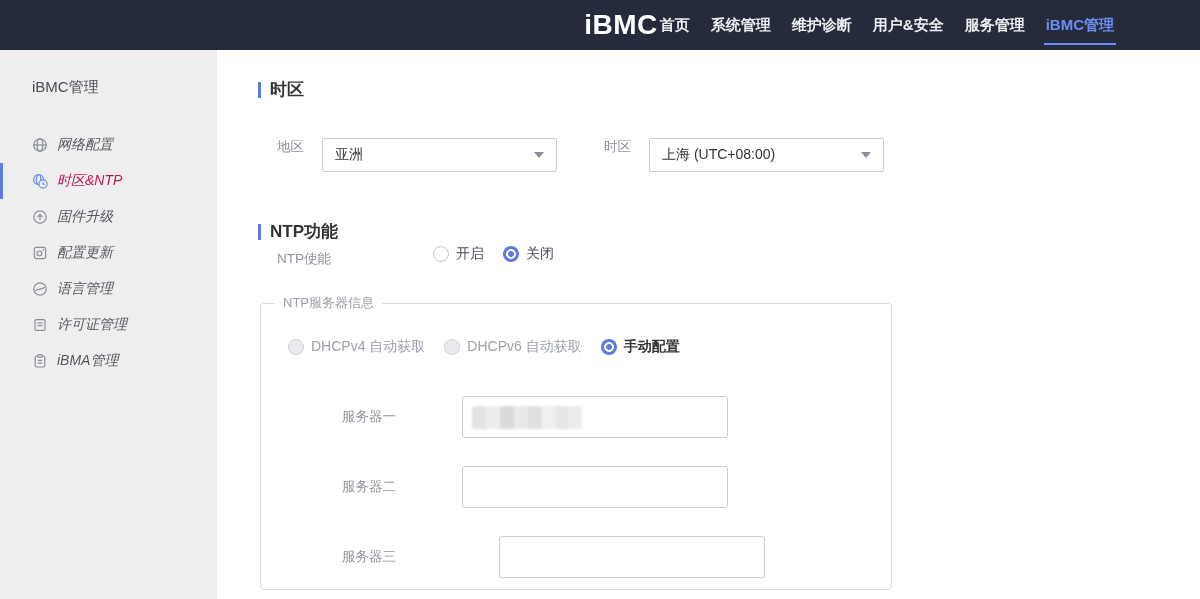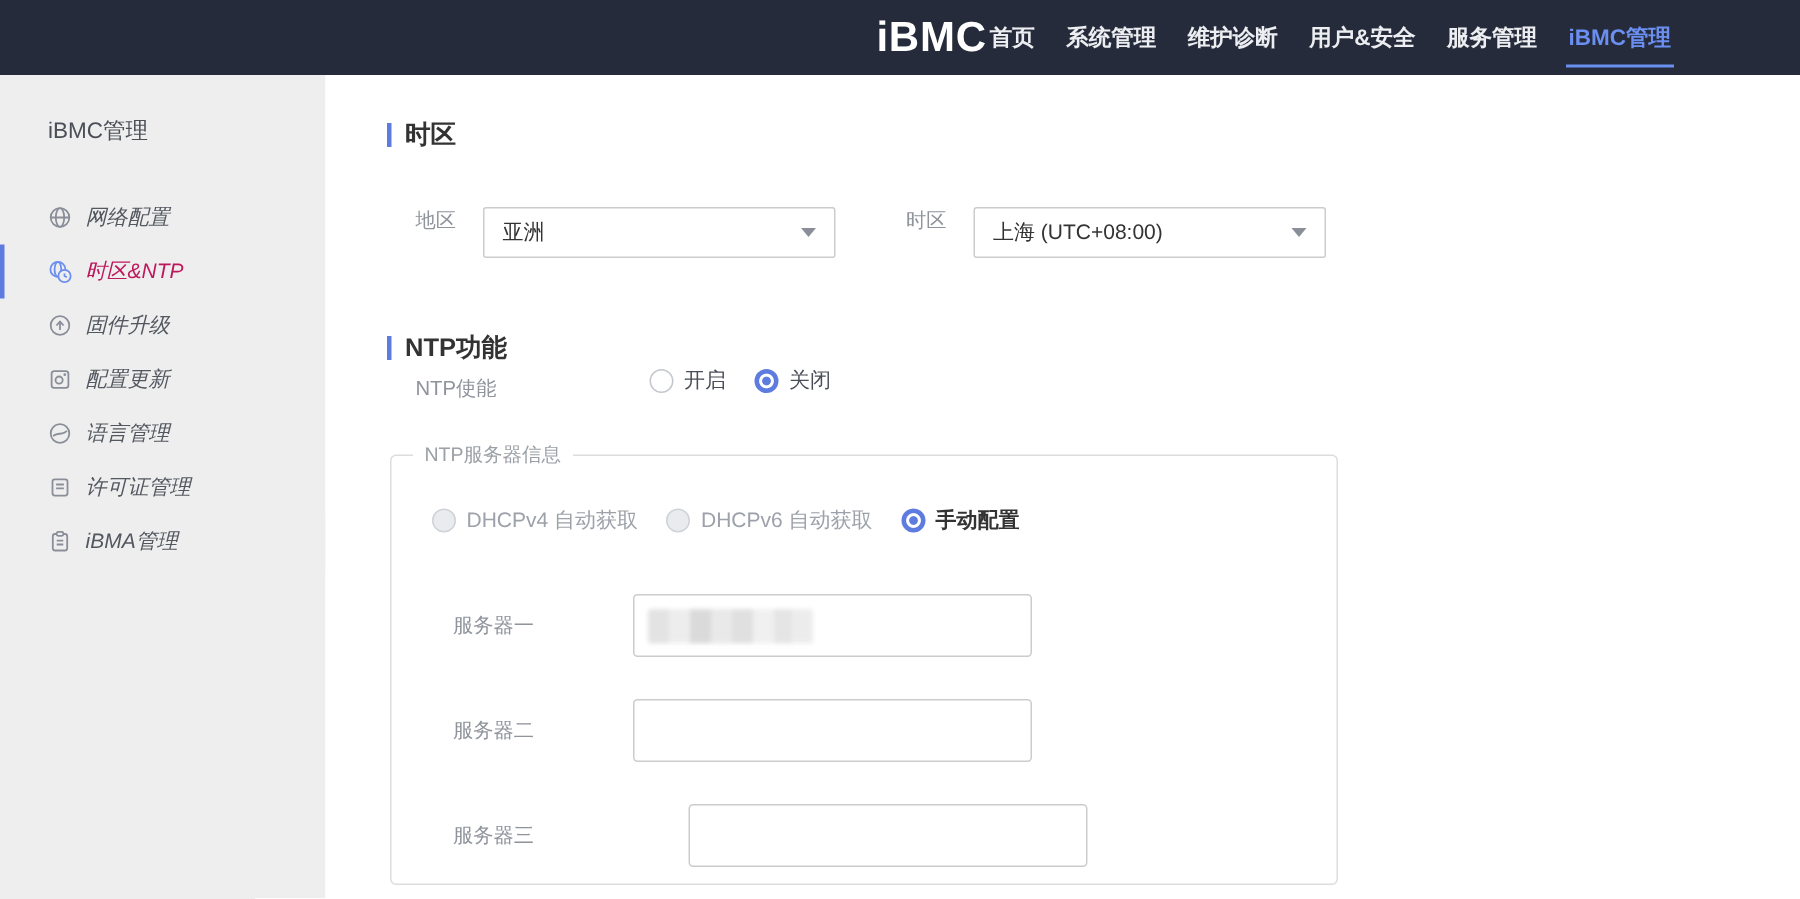--- a/index.html
+++ b/index.html
@@ -79,21 +79,21 @@
   .radio-opt.disabled { color:#9da1a9; cursor:default; }
   .radio-opt.strong { color:#333; font-weight:600; }
   
   .ntp-fieldset {
     position:absolute; left:43px; top:244px; width:632px; height:296px;
     border:1px solid #ddd; border-radius:4px;
   }
   .ntp-fieldset legend { margin-left:14px; padding:0 8px; font-size:13px; color:#9aa0a6; }
   .mode-radios { position:absolute; left:27px; top:26px; display:flex; gap:19px; }
   .srv-row { position:absolute; left:41px; display:flex; align-items:center; }
-  .srv-row .field-label { width:62px; margin-right:58px; }
+  .srv-row .field-label { width:62px; margin-right:58px;margin-left:40px; }
   .srv-input {
     width:266px; height:42px; border:1px solid #ccc; border-radius:3px; background:#fff;
     font-size:14px; color:#333; padding:0 10px; outline:none; font-family:inherit;
   }
   .srv-box { width:266px; height:42px; border:1px solid #ccc; border-radius:3px; background:#fff;
     display:flex; align-items:center; }
   .mosaic {
     width:110px; height:23px; margin-left:9px; border-radius:2px; filter: blur(1.3px); opacity:.95;
     background: linear-gradient(90deg,#e2e2e2 0 14px,#ededed 14px 28px,#d9d9d9 28px 42px,#e8e8e8 42px 56px,#dfdfdf 56px 70px,#f0f0f0 70px 84px,#e4e4e4 84px 96px,#ececec 96px 110px);
   }

